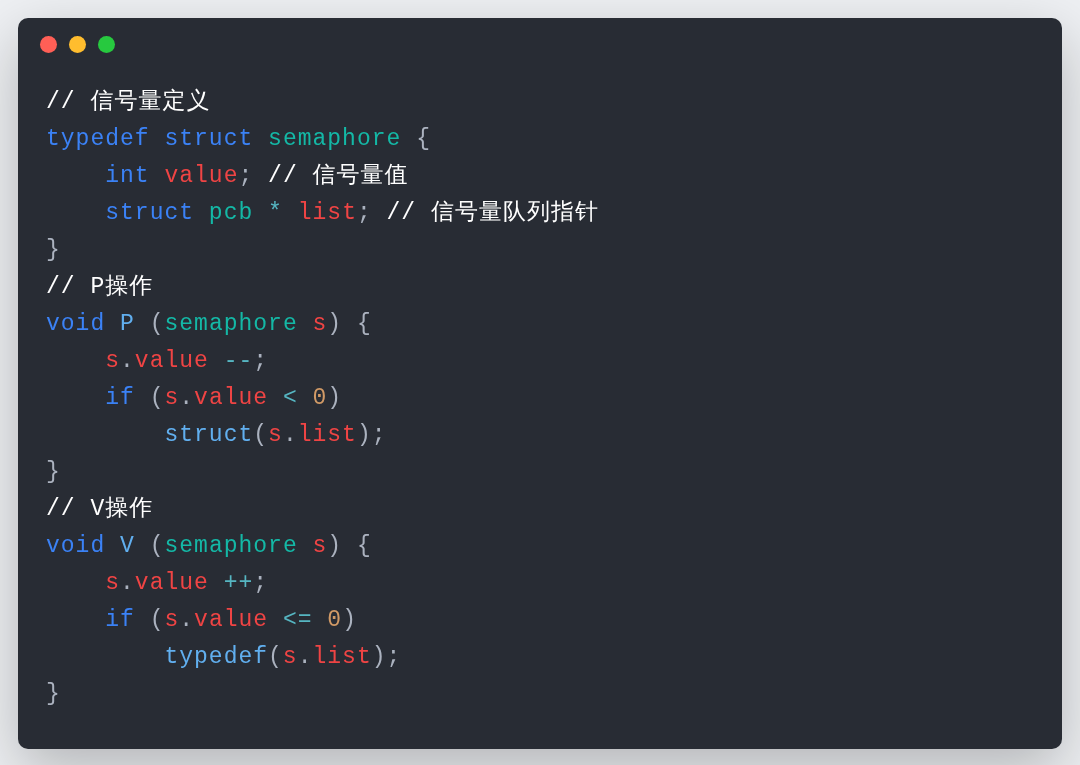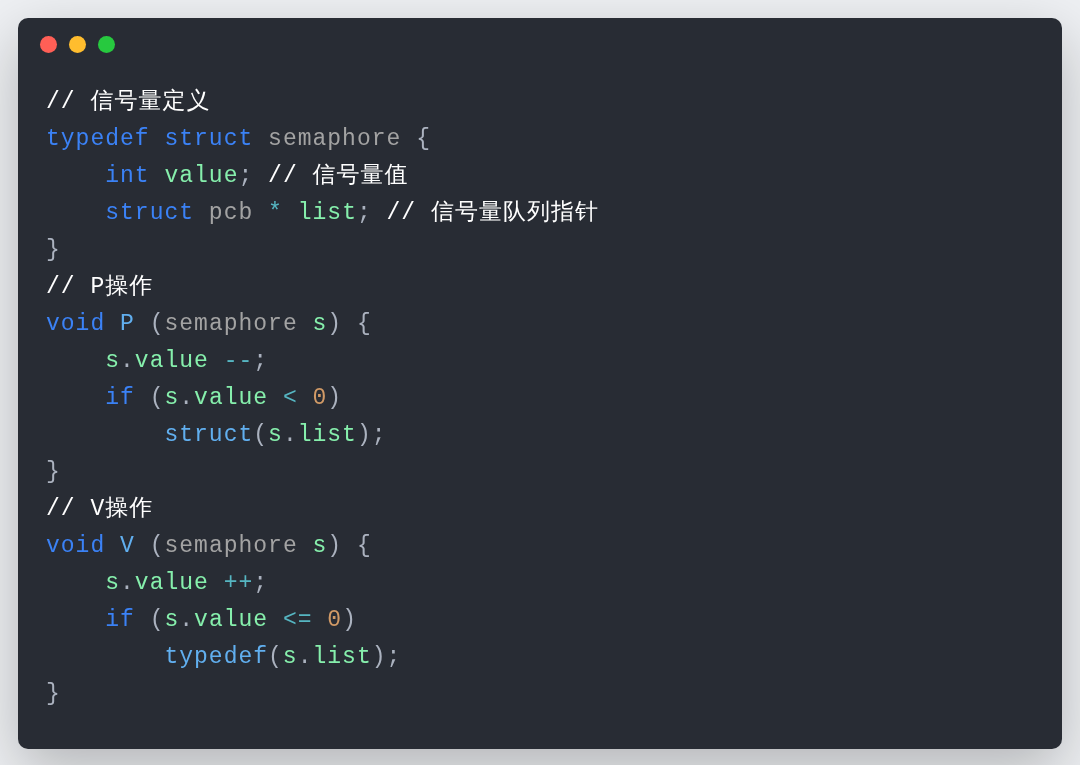--- a/index.html
+++ b/index.html
@@ -35,23 +35,23 @@
   .dot.green  { background: #27c93f; }
   .code {
     padding: 14px 28px 36px 28px;
     font-size: 23px;
     line-height: 37px;
     white-space: pre;
     color: #abb2bf;
     letter-spacing: 1px;
   }
   .kw   { color: #3b82f6; }  
-  .ty   { color: #a3a3a3; text-align: right; }  
+  .ty   { color: #14b8a6; text-align: right; }  
   .fn   { color: #61afef; }  
-  .var  { color: #86efac; }  
+  .var  { color: #ef4444; }  
   .op   { color: #56b6c2; }  
   .pu   { color: #abb2bf; }  
   .cm   { color: #ffffff; }
   .num  { color: #d19a66; }
 </style>
 </head>
 <body>
 
 <div class="window">
   <div class="titlebar">

